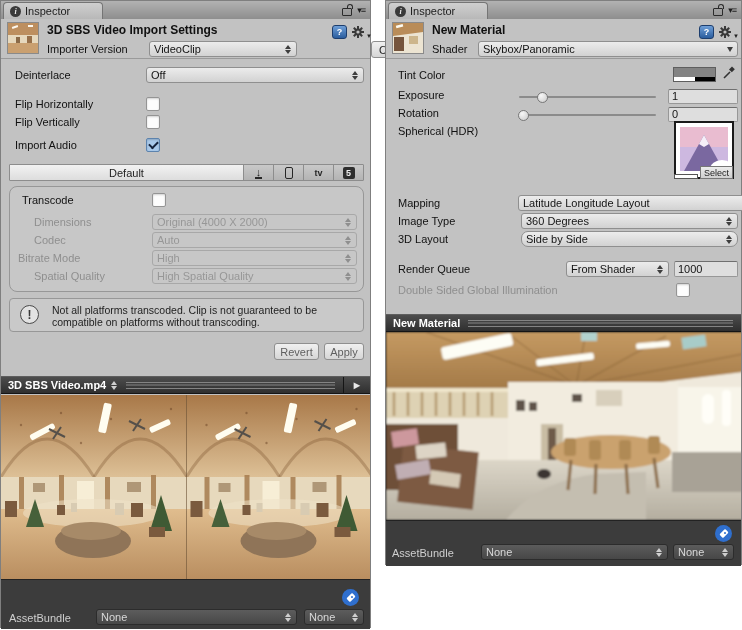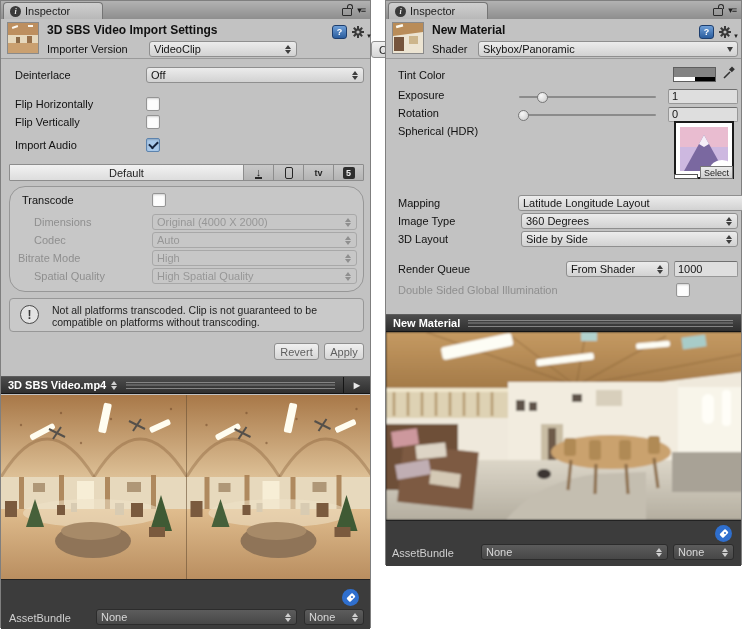--- a/index.html
+++ b/index.html
@@ -70,21 +70,21 @@
     background:#b7b7b7;border-radius:1px;}
   .plat-default{flex:1;background:linear-gradient(#f2f2f2,#dddddd);display:flex;align-items:center;justify-content:center;color:#222;}
   .plat-cell{width:29px;border-left:1px solid #8d8d8d;background:linear-gradient(#c9c9c9,#b3b3b3);
     display:flex;align-items:center;justify-content:center;color:#262626;}
   .dl-icon{font-size:11px;font-weight:bold;border-bottom:2px solid #262626;line-height:10px;padding:0 1px;}
   .phone-icon{width:8px;height:12px;border:1.5px solid #262626;border-radius:2px;box-sizing:border-box;}
   .tv-icon{font-size:9px;font-weight:bold;}
   .webgl-icon{width:12px;height:12px;background:#2e2e2e;color:#eee;border-radius:2px;
     display:flex;align-items:center;justify-content:center;font-size:9px;font-weight:bold;}
 
-  .groupbox{position:absolute;border:1px solid #979797;border-radius:16px;background:#c7c7c7;box-sizing:border-box;padding-left:24px;}
+  .groupbox{position:absolute;border:1px solid #979797;border-radius:8px;background:#c7c7c7;box-sizing:border-box;padding-left:24px;}
   .warnbox{position:absolute;border:1px solid #979797;border-radius:4px;background:#c9c9c9;box-sizing:border-box;}
   .warn-icon{position:absolute;left:10px;top:6px;width:19px;height:19px;border-radius:50%;
     border:1.5px solid #4a4a4a;background:#e3e3e3;display:flex;align-items:center;justify-content:center;
     font-weight:bold;font-size:12px;color:#3a3a3a;box-sizing:border-box;}
   .warn-text{position:absolute;left:42px;top:5px;right:8px;font-size:10.5px;line-height:12px;color:#1e1e1e;}
 
   
   .pvhdr{position:absolute;left:0;right:0;height:18px;background:linear-gradient(#4d4d4d,#2f2f2f);
     border-top:1px solid #5e5e5e;border-bottom:1px solid #151515;display:flex;align-items:center;
     color:#fff;font-weight:bold;font-size:11px;box-sizing:border-box;padding-left:7px;}
@@ -418,21 +418,21 @@
           <span class="pop"></span>
       </div>
 
       <span class="lbl" style="left:12px;top:157px;">Image Type</span>
       <div class="dd" style="left:135px;top:155px;width:217px;">
         <span class="dd-text">360 Degrees</span>
           <span class="pop"></span>
       </div>
 
       <span class="lbl" style="left:12px;top:175px;">3D Layout</span>
-      <div class="dd" style="left:135px;top:173px;width:217px;">
+      <div class="dd" style="left:135px;top:173px;width:217px;border-radius:7px;">
         <span class="dd-text">Side by Side</span>
           <span class="pop"></span>
       </div>
 
       <span class="lbl" style="left:12px;top:205px;">Render Queue</span>
       <div class="dd" style="left:180px;top:203px;width:103px;">
         <span class="dd-text">From Shader</span>
           <span class="pop"></span>
       </div>
       <div class="field" style="left:288px;top:203px;width:64px;height:16px;line-height:14px;">1000</div>

